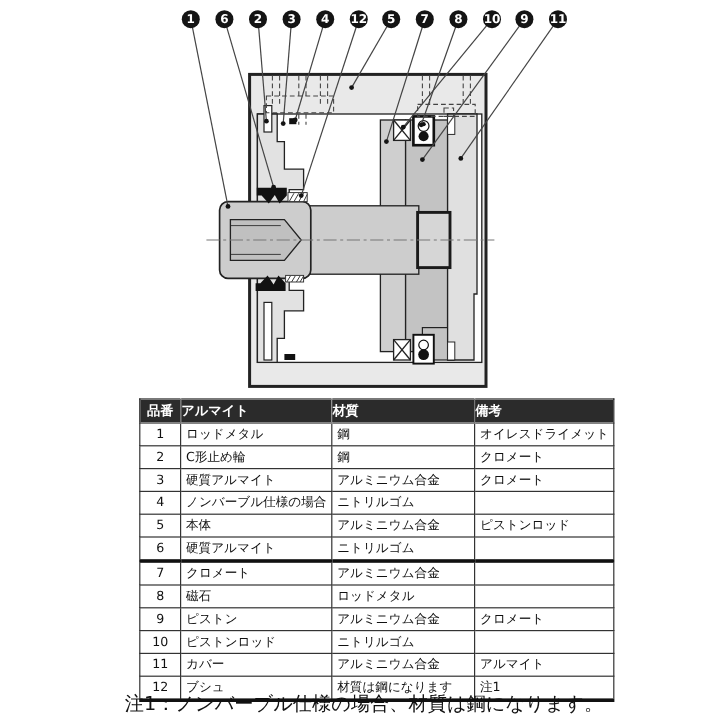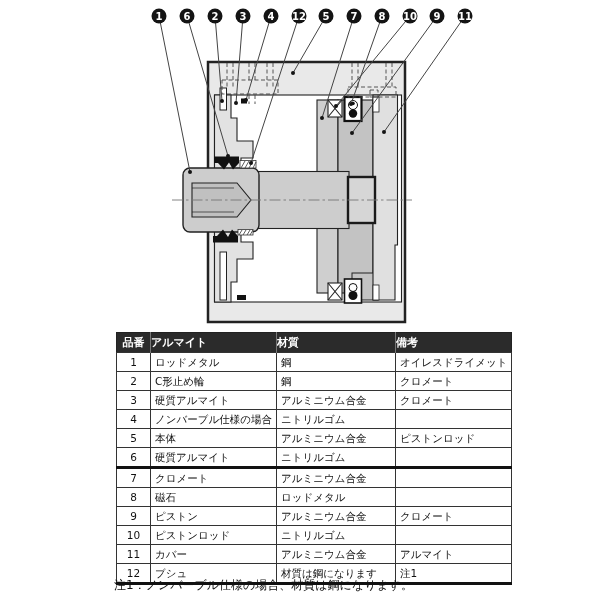--- a/index.html
+++ b/index.html
@@ -9,21 +9,21 @@
   .callout-circle{fill:#141414;}
   .callout-num{fill:#fff;font-weight:bold;font-size:10px;text-anchor:middle;font-family:"DejaVu Sans",sans-serif;}
   .dot{fill:#141414;}
   #parts-table{position:absolute;left:116px;top:332px;border-collapse:collapse;table-layout:fixed;border:1px solid #222;border-bottom:3px solid #111;}
   #parts-table th{background:#2b2b2b;color:#fff;font-size:11px;font-weight:bold;text-align:left;padding:2px 0;height:14px;border-left:1px solid #777;white-space:nowrap;overflow:hidden;}
   #parts-table th:first-child{border-left:none;text-align:center;}
   #parts-table td{font-size:10.5px;border:1px solid #333;padding:1px 4px;height:16px;line-height:15px;white-space:nowrap;overflow:hidden;background:#fff;}
   #parts-table td.num{text-align:center;}
   #parts-table tr.thick-sep td{border-bottom:3px solid #111;}
   .col-no{width:34px;} .col-name{width:118px;} .col-mat{width:119px;} .col-rem{width:93px;}
-  #note{position:absolute;left:114px;top:577px;font-size:12px;white-space:nowrap;}
+  #note{position:absolute;left:104px;top:577px;font-size:16px;white-space:nowrap;}
 </style>
 </head>
 <body>
 
 <svg id="diagram" width="600" height="332" viewBox="0 0 600 332" xmlns="http://www.w3.org/2000/svg">
 
   <g>
     <rect x="208" y="62" width="197" height="260" fill="#e9e9e9" stroke="#222" stroke-width="2.5"></rect>
     <rect x="214.5" y="95" width="187" height="207" fill="#ffffff" stroke="#222" stroke-width="1.1"></rect>
   </g>

